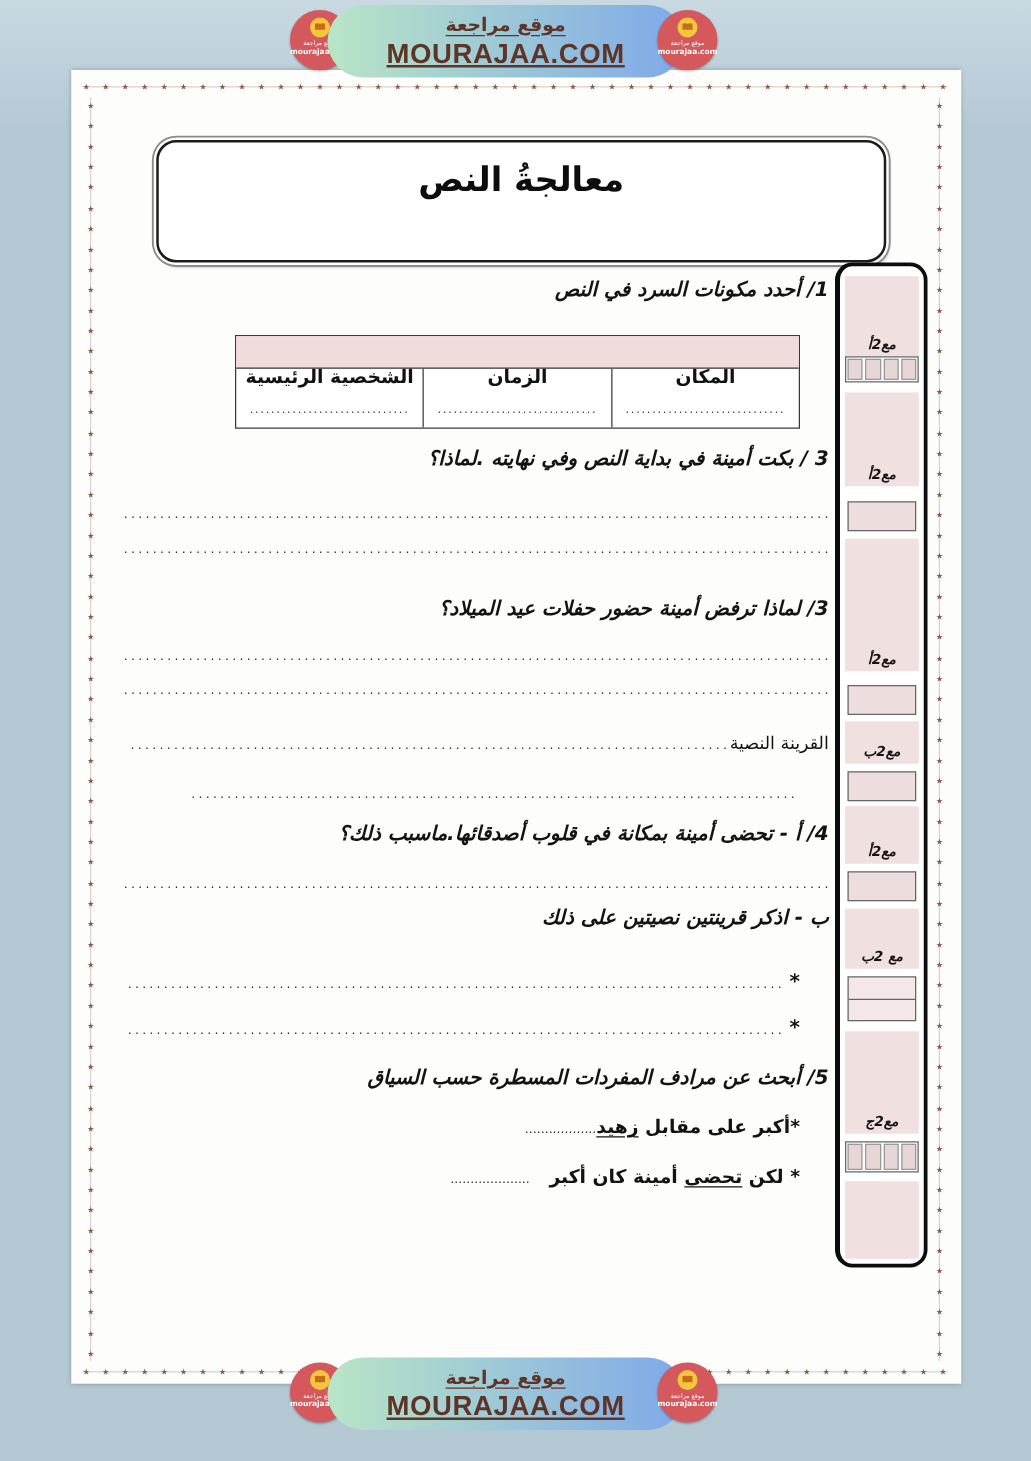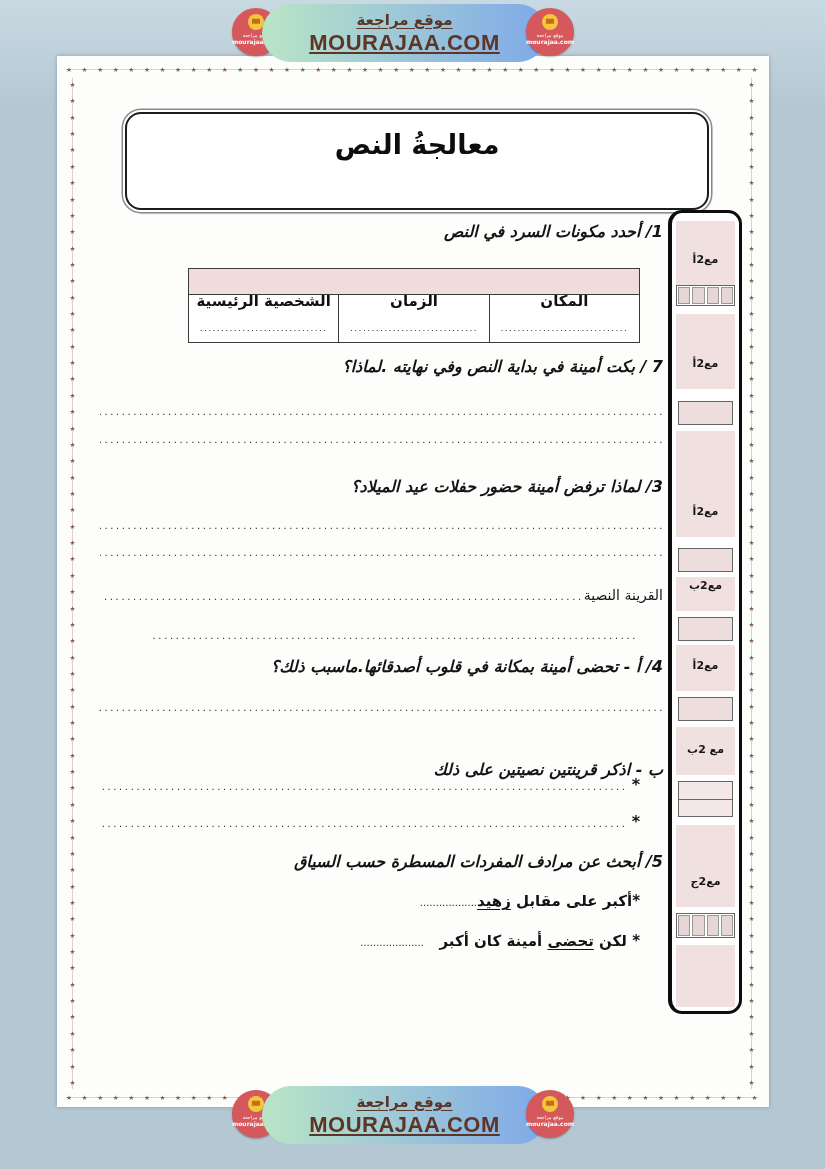--- a/index.html
+++ b/index.html
@@ -42,21 +42,21 @@
   
   .titlebox{position:absolute;left:125px;top:112px;width:580px;height:94px;z-index:3;
     border:2.5px solid #1c1c1c;border-radius:16px;background:#fff;
     box-shadow:0 0 0 2px #fff,0 0 0 3.5px #8a8a8a,2px 3px 3px rgba(0,0,0,.25);}
   .title{text-align:center;margin-top:15px;font-size:27px;font-weight:bold;color:#0d0d0d;direction:rtl;}
   
   .sidebar{position:absolute;left:668px;top:210px;width:74px;height:804px;box-sizing:border-box;z-index:3;
     background:#fff;border:3px solid #0c0c0c;border-left-width:4.5px;border-radius:14px;
     padding:8px 4px 4px;display:flex;flex-direction:column;}
   .sb-pink{background:var(--sidebar-pink);display:flex;align-items:flex-end;justify-content:center;flex:0 0 auto;}
-  .sb-label{font-size:11px;font-weight:bold;color:#151515;direction:rtl;padding-bottom:19px;white-space:nowrap;}
+  .sb-label{font-size:11px;font-weight:bold;color:#151515;direction:rtl;padding-bottom:3px;white-space:nowrap;font-style:italic;}
   .sb-box{border:1.5px solid #666;background:#eddddd;box-sizing:border-box;flex:0 0 auto;width:92%;margin:0 auto;}
   .sb-box2{border:1.5px solid #666;background:#f4e7e7;box-sizing:border-box;display:flex;flex-direction:column;flex:0 0 auto;width:92%;margin:0 auto;}
   .sb-box2 .sb-row{flex:1;border-bottom:1px solid #666;}
   .sb-box2 .sb-row:last-child{border-bottom:none;}
   .sb-cells{border:1px solid #666;box-sizing:border-box;display:flex;gap:2px;padding:1px;background:#fff;flex:0 0 auto;}
   .sb-cell{flex:1;background:#e7d6d6;border:1px solid #999;}
   
   .content{position:absolute;left:95px;top:210px;width:570px;height:820px;direction:rtl;z-index:3;}
   .q{position:absolute;right:2px;font-weight:bold;font-size:16px;color:#131313;white-space:nowrap;font-style:italic;}
   .dotline{position:absolute;height:15px;overflow:hidden;white-space:nowrap;
@@ -396,38 +396,38 @@
           <div class="th">الزمان</div>
           <div class="th">الشخصية الرئيسية</div>
         </div>
         <div class="tbr">
           <div class="td">..............................</div>
           <div class="td">..............................</div>
           <div class="td">..............................</div>
         </div>
       </div>
 
-    <div class="q" style="top:147px">7 / بكت أمينة في بداية النص وفي نهايته .لماذا؟</div>
+    <div class="q" style="top:147px">3 / بكت أمينة في بداية النص وفي نهايته .لماذا؟</div>
     <div class="dotline dotfill" style="top:196px;right:0;width:565px">..............................................................................................................</div>
     <div class="dotline dotfill" style="top:224px;right:0;width:565px">..............................................................................................................</div>
 
     <div class="q" style="top:267px">3/ لماذا ترفض أمينة حضور حفلات عيد الميلاد؟</div>
     <div class="dotline dotfill" style="top:310px;right:0;width:565px">..............................................................................................................</div>
     <div class="dotline dotfill" style="top:337px;right:0;width:565px">..............................................................................................................</div>
 
     <div class="clueline" style="top:377px">
       <span class="lbl">القرينة النصية</span>
       <span class="cdots dotfill">....................................................................................................</span>
     </div>
     <div class="dotline dotfill" style="top:420px;right:27px;width:487px">...............................................................................................</div>
 
     <div class="q" style="top:447px">4/ أ - تحضى أمينة بمكانة في قلوب أصدقائها.ماسبب ذلك؟</div>
     <div class="dotline dotfill" style="top:492px;right:0;width:568px">..............................................................................................................</div>
 
-    <div class="q" style="top:550px">ب - اذكر قرينتين نصيتين على ذلك</div>
+    <div class="q" style="top:514px">ب - اذكر قرينتين نصيتين على ذلك</div>
     <div class="starline" style="top:565px;right:25px;width:540px">
       <span class="star">*</span>
       <span class="sdots dotfill">....................................................................................................</span>
     </div>
     <div class="starline" style="top:602px;right:25px;width:540px">
       <span class="star">*</span>
       <span class="sdots dotfill">....................................................................................................</span>
     </div>
 
     <div class="q" style="top:642px">5/ أبحث عن مرادف المفردات المسطرة حسب السياق</div>

